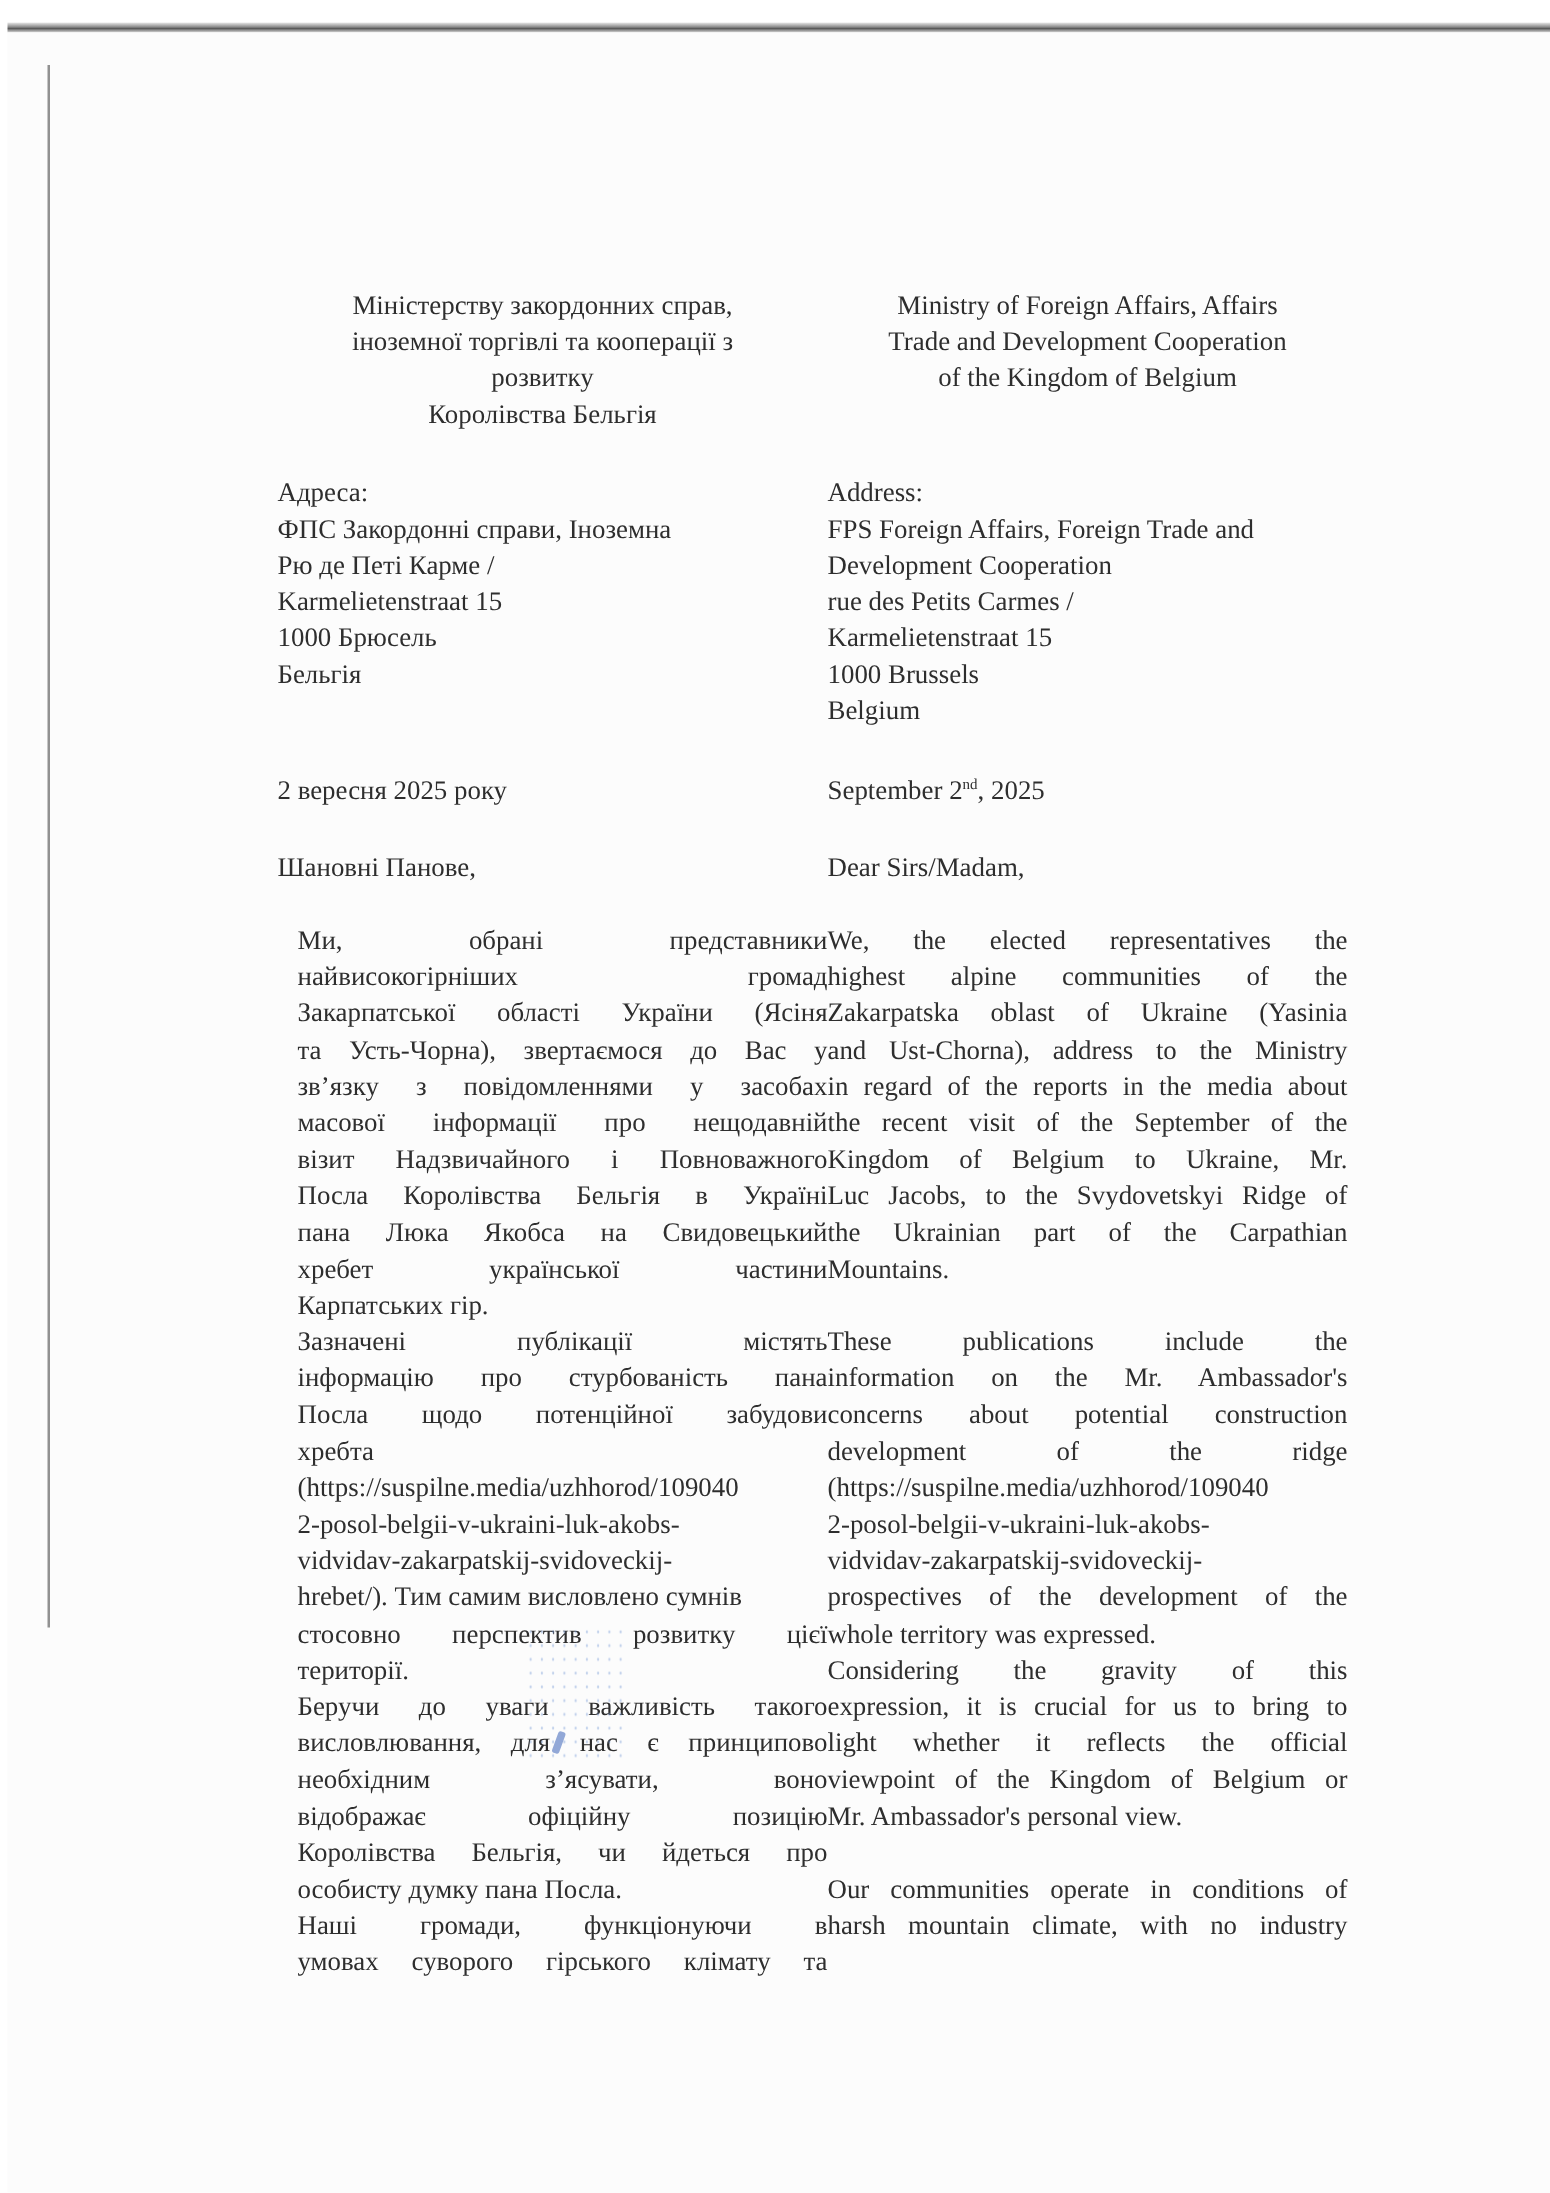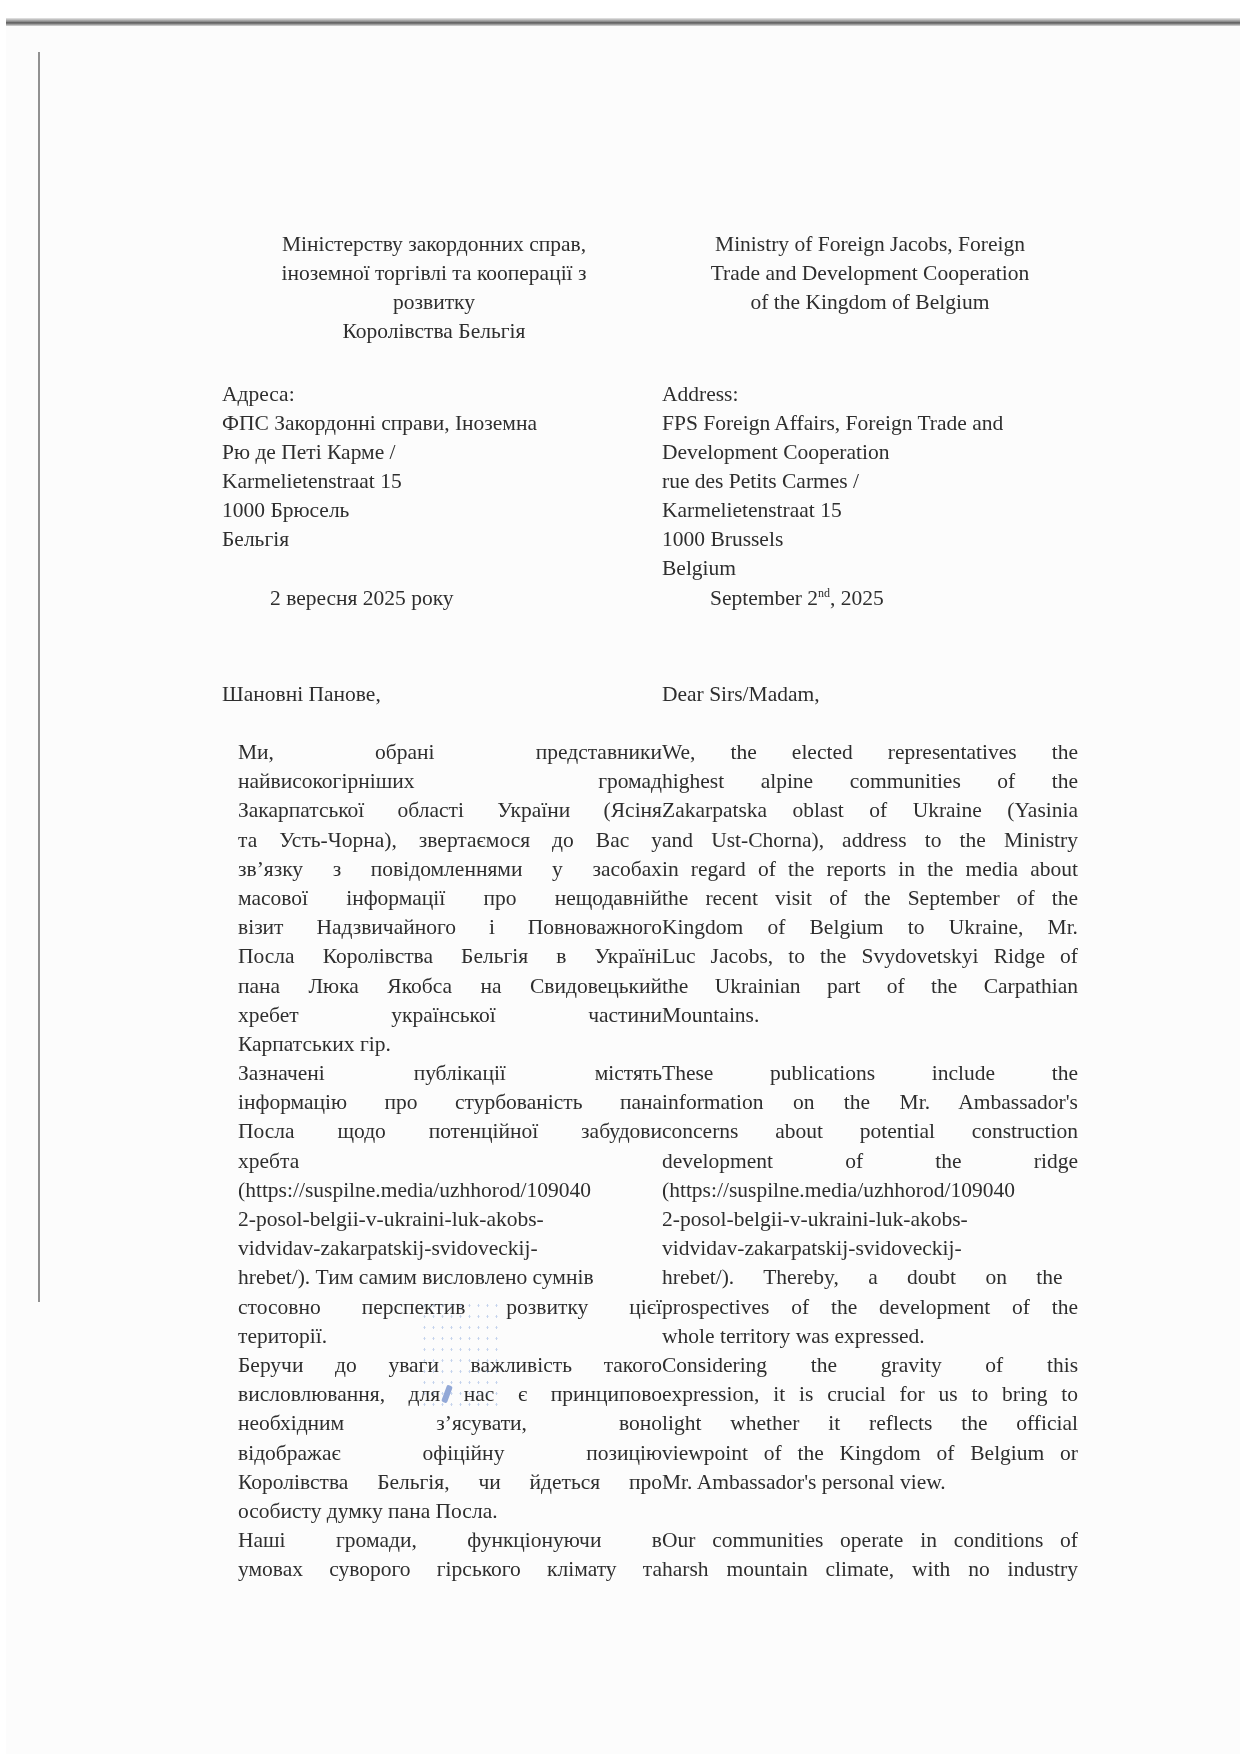--- a/index.html
+++ b/index.html
@@ -21,21 +21,21 @@
     position: absolute; left: 6px; top: 26px; right: 0; bottom: 0;
     background: #fcfcfc;
   }
   .recipient { position: absolute; text-align: center; font-size: 21.5px; line-height: 29px; }
   .recipient-uk { left: 222px; width: 424px; top: 230px; }
   .recipient-en { left: 662px; width: 416px; top: 230px; }
   .addr { position: absolute; font-size: 21.5px; line-height: 29px; }
   .addr-uk { left: 222px; top: 380px; }
   .addr-en { left: 662px; top: 380px; }
   .line { display: block; white-space: nowrap; }
-  .date { position: absolute; font-size: 21.5px; line-height: 29px; top: 584px; margin-left: 48px; }
+  .date { position: absolute; font-size: 21.5px; line-height: 29px; top: 618px; }
   .date-uk { left: 222px; }
   .date-en { left: 662px; }
   .greeting { position: absolute; font-size: 21.5px; line-height: 29px; top: 680px; }
   .greeting-uk { left: 222px; }
   .greeting-en { left: 662px; }
   .body-col { position: absolute; font-size: 21.5px; line-height: 29.2px; top: 738px; }
   .body-uk { left: 238px; width: 424px; }
   .body-en { left: 662px; width: 416px; }
   .jl { display: block; text-align: justify; text-align-last: justify; white-space: nowrap; height: 29.2px; }
   .jl.last { text-align-last: left; }
@@ -59,21 +59,21 @@
 <div class="page-sheet"></div>
 <div class="scan-edge-left"></div>
 
 <div class="recipient recipient-uk">
   <span class="line">Міністерству закордонних справ,</span>
   <span class="line">іноземної торгівлі та кооперації з</span>
   <span class="line">розвитку</span>
   <span class="line">Королівства Бельгія</span>
 </div>
 <div class="recipient recipient-en">
-  <span class="line">Ministry of Foreign Jacobs, Foreign</span>
+  <span class="line">Ministry of Foreign Affairs, Affairs</span>
   <span class="line">Trade and Development Cooperation</span>
   <span class="line">of the Kingdom of Belgium</span>
 </div>
 
 <div class="addr addr-uk">
   <span class="line">Адреса:</span>
   <span class="line">ФПС Закордонні справи, Іноземна</span>
   <span class="line">Рю де Петі Карме /</span>
   <span class="line">Karmelietenstraat 15</span>
   <span class="line">1000 Брюсель</span>
@@ -139,21 +139,20 @@
   <span class="jl">the Ukrainian part of the Carpathian</span>
   <span class="jl last">Mountains.</span>
   <span class="gap"></span>
   <span class="jl">These publications include the</span>
   <span class="jl">information on the Mr. Ambassador's</span>
   <span class="jl">concerns about potential construction</span>
   <span class="jl">development of the ridge</span>
   <span class="jl last link">(https://suspilne.media/uzhhorod/109040</span>
   <span class="jl last link">2-posol-belgii-v-ukraini-luk-akobs-</span>
   <span class="jl last link">vidvidav-zakarpatskij-svidoveckij-</span>
-  <span class="jl last" style="word-spacing: 24px;"><span class="link">hrebet/).</span><span> Thereby, a doubt on the</span></span>
   <span class="jl">prospectives of the development of the</span>
   <span class="jl last">whole territory was expressed.</span>
   <span class="jl">Considering the gravity of this</span>
   <span class="jl">expression, it is crucial for us to bring to</span>
   <span class="jl">light whether it reflects the official</span>
   <span class="jl">viewpoint of the Kingdom of Belgium or</span>
   <span class="jl last">Mr. Ambassador's personal view.</span>
   <span class="gap"></span>
   <span class="jl">Our communities operate in conditions of</span>
   <span class="jl">harsh mountain climate, with no industry</span>

